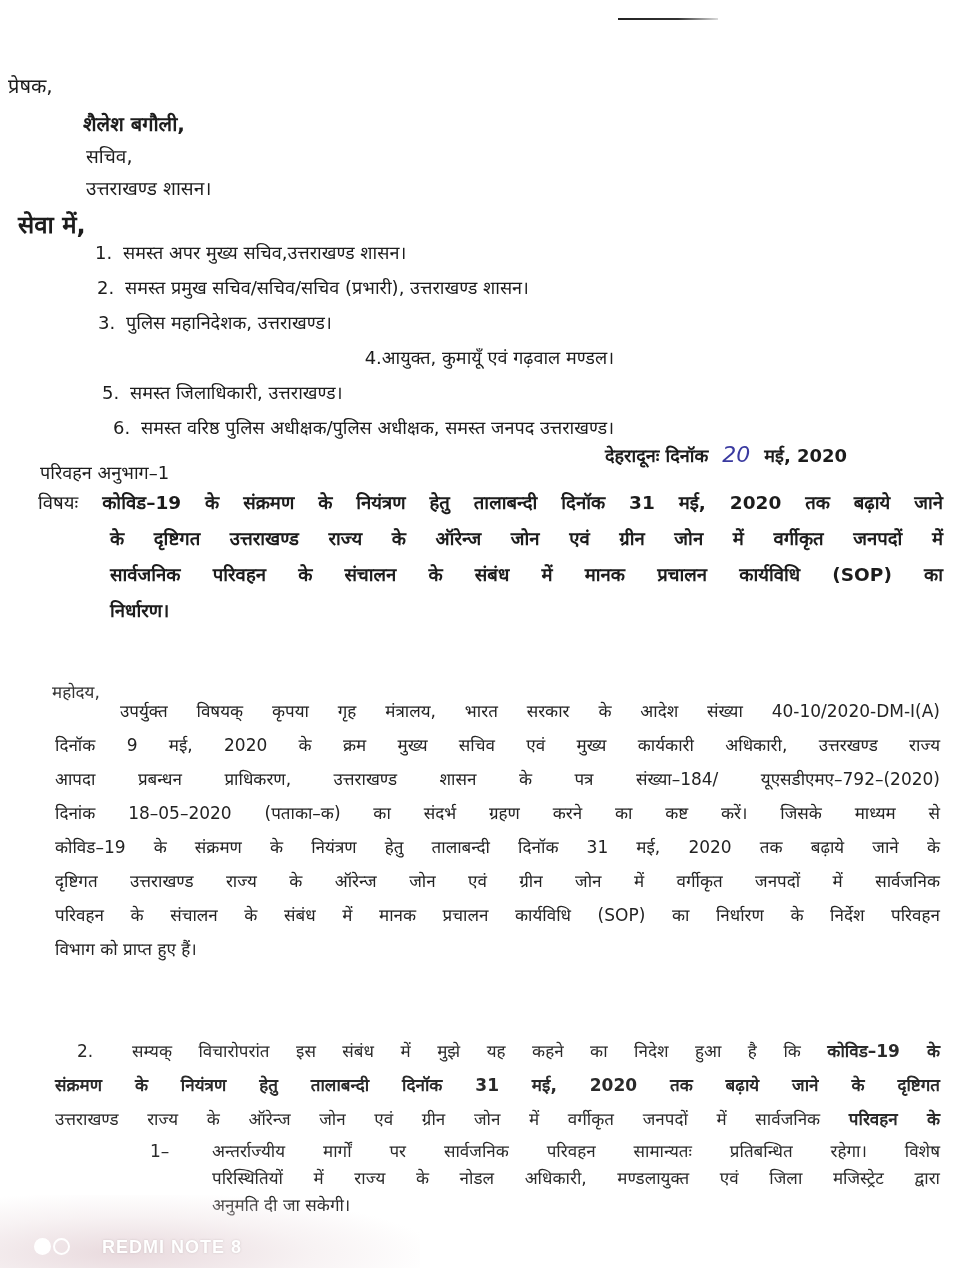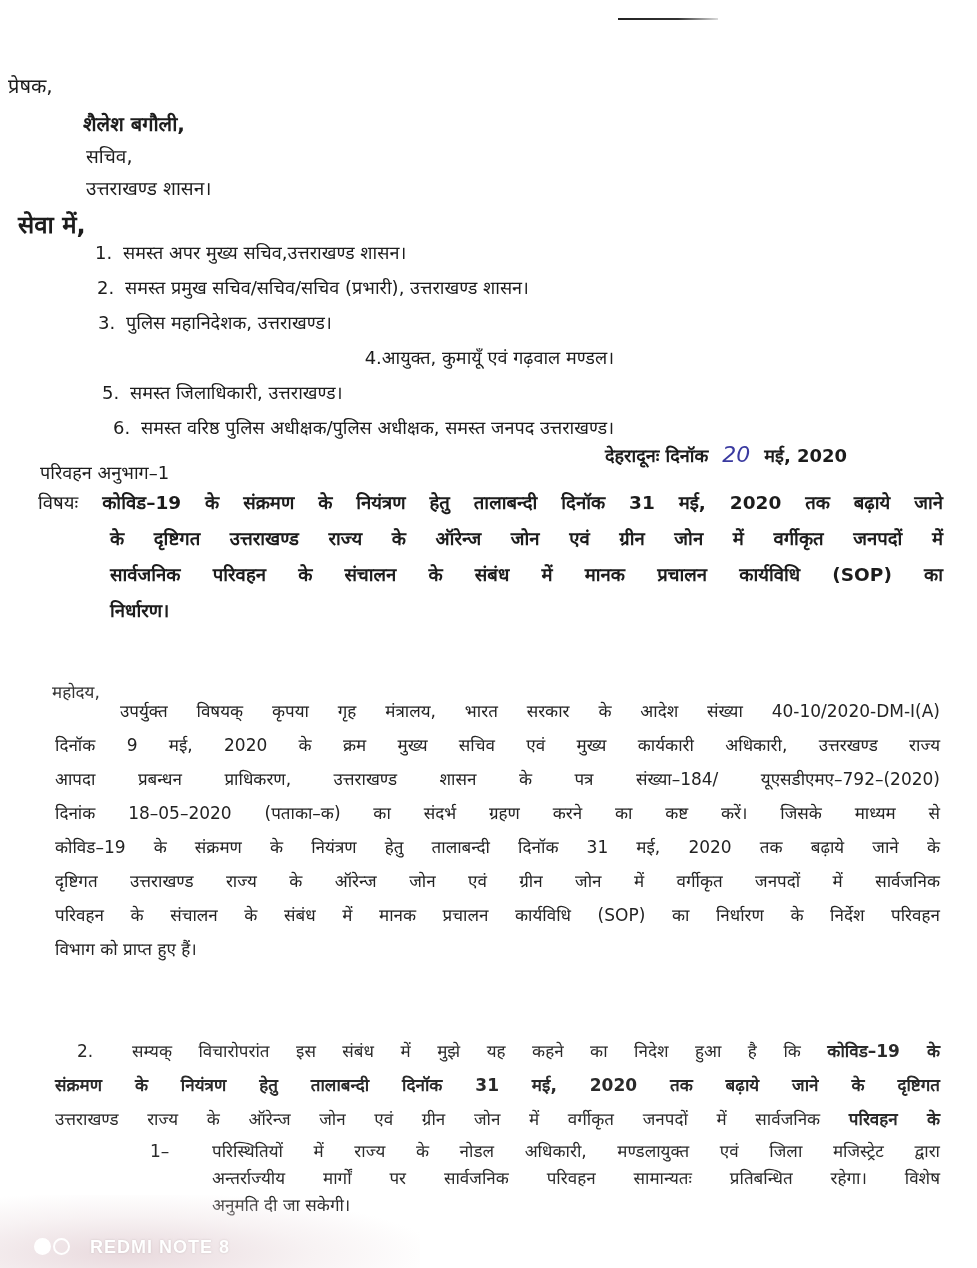--- a/index.html
+++ b/index.html
@@ -49,21 +49,21 @@
     .faded { color: #555; }
     .clause { position: absolute; left: 150px; top: 1138px; width: 790px; font-size: 17px; line-height: 27px; color: #2a2a2a; }
     .clause .cnum { position: absolute; left: 0; top: 0; }
     .clause .body { margin-left: 62px; }
     .clause .line { white-space: nowrap; text-align: justify; text-align-last: justify; }
     .clause .last { text-align-last: left; }
     .bottom-fade {
       position: absolute; left: 0; top: 1195px; width: 420px; height: 73px;
       background: radial-gradient(ellipse at 30% 80%, rgba(225,205,210,0.75) 0%, rgba(240,230,232,0.5) 45%, rgba(255,255,255,0) 75%);
     }
-    .watermark { position: absolute; left: 34px; top: 1236px; display: flex; align-items: flex-end; gap: 12px; }
+    .watermark { position: absolute; left: 34px; top: 1236px; display: flex; align-items: flex-end; gap: 24px; }
     .wm-logo { position: relative; width: 44px; height: 22px; }
     .wm-logo .dot { position: absolute; top: 2px; width: 17px; height: 17px; border-radius: 50%; }
     .wm-logo .d1 { left: 0; background: #ffffff; }
     .wm-logo .d2 { left: 19px; border: 2px solid #ffffff; box-sizing: border-box; }
     .wm-text { color: #ffffff; font-size: 18px; font-weight: bold; letter-spacing: 1px; text-shadow: 0 0 2px rgba(180,170,170,0.6); font-family: "Liberation Sans", sans-serif; }
   </style>
 </head>
 <body>
 
 <div class="page">
@@ -112,22 +112,22 @@
 
   <div class="para para2">
     <div class="line first"><span class="pnum">2.</span><span>सम्यक् विचारोपरांत इस संबंध में मुझे यह कहने का निदेश हुआ है कि</span> <span class="b">कोविड–19 के</span></div>
     <div class="line b">संक्रमण के नियंत्रण हेतु तालाबन्दी दिनॉक 31 मई, 2020 तक बढ़ाये जाने के दृष्टिगत</div>
     <div class="line"><span>उत्तराखण्ड राज्य के ऑरेन्ज जोन एवं ग्रीन जोन में वर्गीकृत जनपदों में सार्वजनिक</span> <span class="b">परिवहन के</span></div>
   </div>
 
   <div class="clause">
     <span class="cnum">1–</span>
     <div class="body">
+      <div class="line">अन्तर्राज्यीय मार्गों पर सार्वजनिक परिवहन सामान्यतः प्रतिबन्धित रहेगा। विशेष</div>
       <div class="line">परिस्थितियों में राज्य के नोडल अधिकारी, मण्डलायुक्त एवं जिला मजिस्ट्रेट द्वारा</div>
-      <div class="line">अन्तर्राज्यीय मार्गों पर सार्वजनिक परिवहन सामान्यतः प्रतिबन्धित रहेगा। विशेष</div>
       <div class="line last">अनुमति दी जा सकेगी।</div>
     </div>
   </div>
 
   <div class="bottom-fade"></div>
   <div class="watermark">
     <div class="wm-logo">
       <span class="dot d1"></span>
       <span class="dot d2"></span>
     </div>

